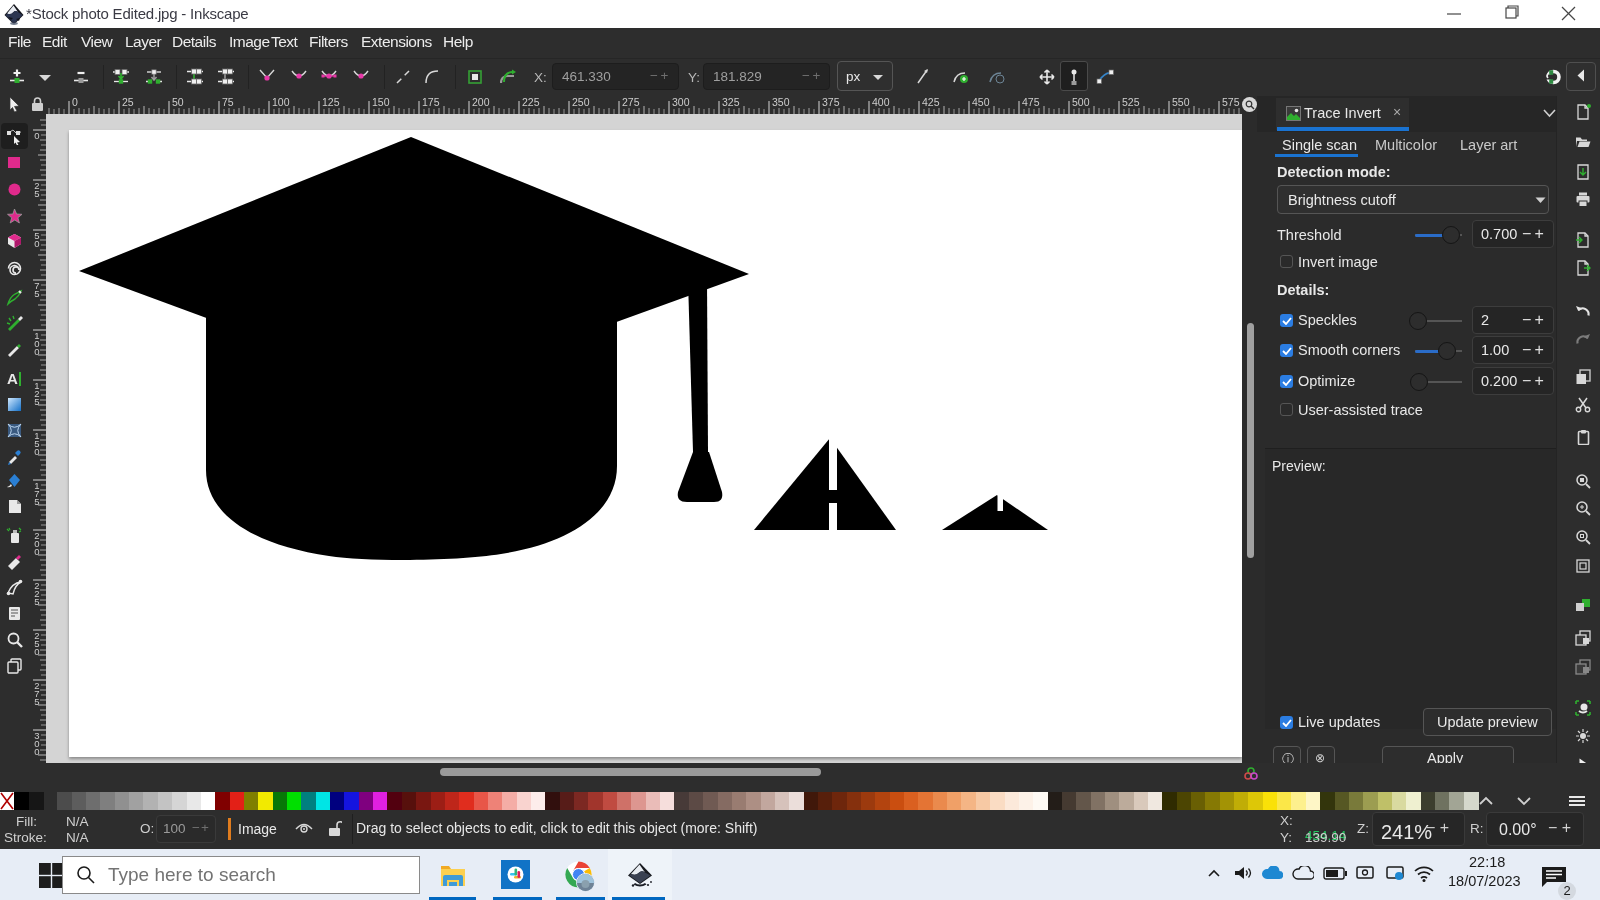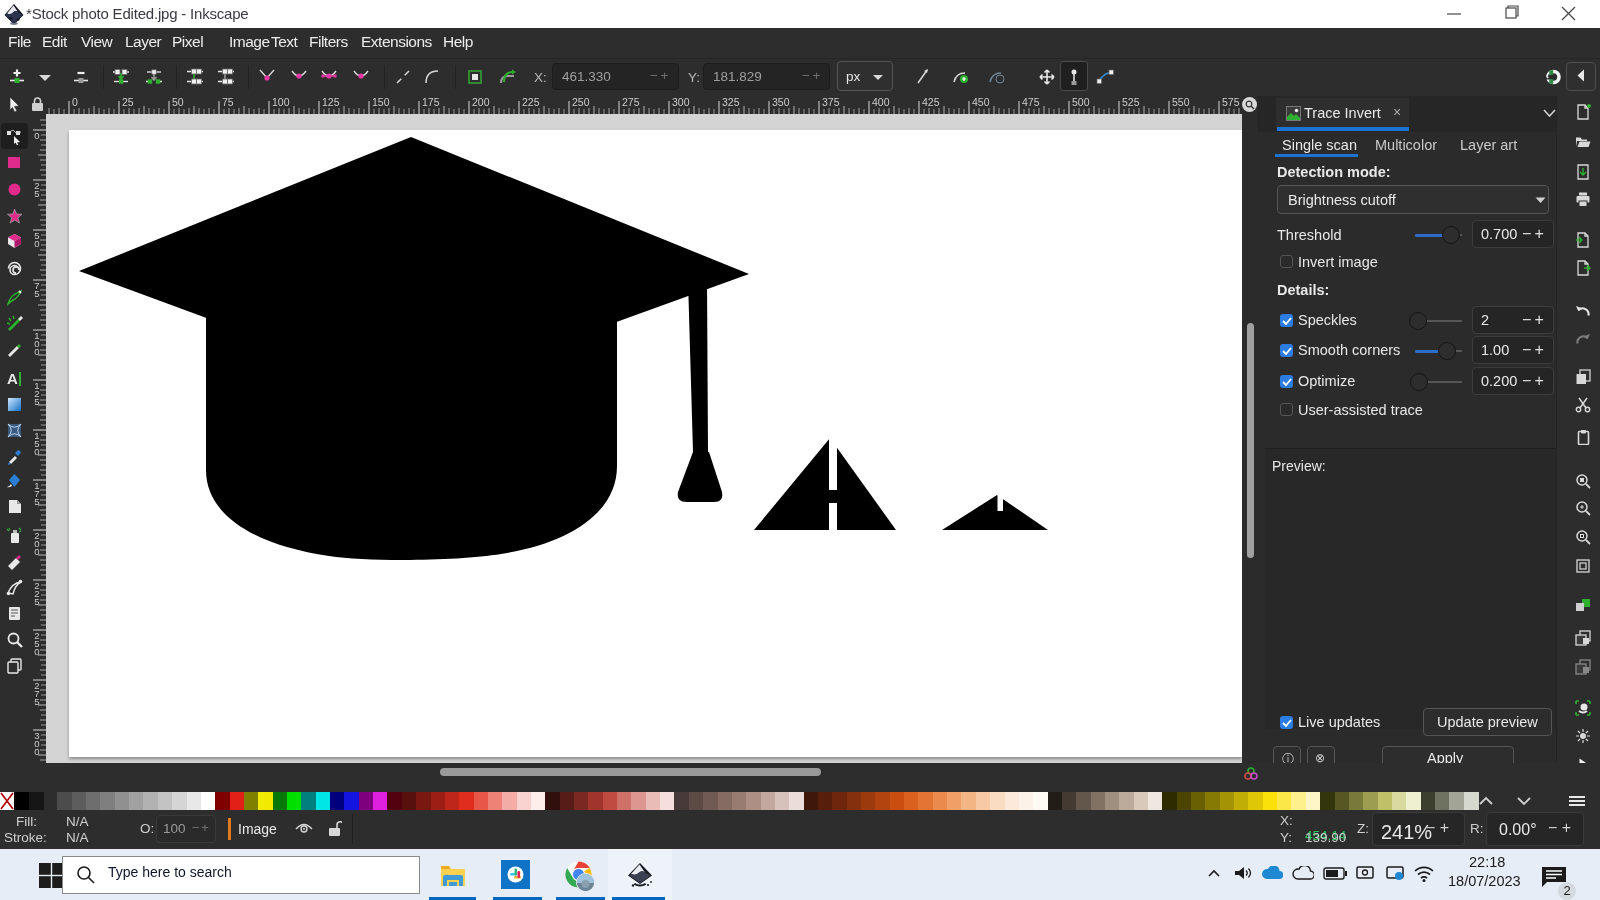--- a/index.html
+++ b/index.html
@@ -51,21 +51,21 @@
  <path d="M68 8 v-2 h10 v10 h-2"></path>
  <line x1="122" y1="7" x2="135" y2="20"></line>
       <line x1="135" y1="7" x2="122" y2="20"></line>
 </svg>
 </div>
 <div id="menubar" class="abs">
 <span style="left:8px">File</span>
 <span style="left:42px">Edit</span>
 <span style="left:81px">View</span>
 <span style="left:125px">Layer</span>
-<span style="left:172px">Pixel</span>
+<span style="left:172px">Details</span>
 <span style="left:229px">Image</span>
 <span style="left:271px">Text</span>
 <span style="left:309px">Filters</span>
 <span style="left:361px">Extensions</span>
 <span style="left:443px">Help</span>
 </div>
 <div id="cmdbar" class="abs">
 <svg class="mi" style="left:8px;top:9px" width="18" height="18" viewBox="0 0 18 18">
       <path d="M2 12.5 h14" stroke="#e8e8e8" stroke-width="1.6"></path>
       <rect x="6.5" y="10" width="5" height="5" fill="#2faf2f"></rect>
@@ -1062,20 +1062,21 @@
 <svg class="abs" style="left:295px;top:12px" width="18" height="14" viewBox="0 0 18 14">
       <path d="M1 7 Q9 -2 17 7" fill="none" stroke="#d8d8d8" stroke-width="1.4"></path>
       <circle cx="9" cy="7" r="3" fill="none" stroke="#d8d8d8" stroke-width="1.4"></circle>
       <circle cx="9" cy="7" r="1" fill="#d8d8d8"></circle>
     </svg>
 <svg class="abs" style="left:327px;top:10px" width="15" height="17" viewBox="0 0 15 17">
       <rect x="2" y="8" width="11" height="8" rx="1" fill="#d8d8d8"></rect>
       <path d="M10 8 V5 a3.2 3.2 0 0 1 6.4 0" fill="none" stroke="#d8d8d8" stroke-width="1.6"></path>
     </svg>
 <div class="abs" style="left:352px;top:4px;width:1px;height:30px;background:#1f1f1f"></div>
+<div class="lab" style="left:356px;top:10px;font-size:14px">Drag to select objects to edit, click to edit this object (more: Shift)</div>
 <div class="lab" style="left:1280px;top:3px;color:#cfcfcf">X:</div>
 <div class="lab" style="left:1305px;top:18px;color:#22c55e">454.14</div>
 <div class="lab" style="left:1280px;top:20px;color:#cfcfcf">Y:</div>
 <div class="lab" style="left:1305px;top:20px;color:#cfcfcf">139.90</div>
 <div class="lab" style="left:1357px;top:11px;color:#cfcfcf">Z:</div>
 <div class="spin" style="left:1372px;top:2px;width:93px;height:34px;background:#262626;border-color:#3a3a3a"></div>
 <div class="lab" style="left:1381px;top:11px;font-size:20px">241%</div>
 <div class="lab" style="left:1426px;top:9px;color:#d0d0d0;font-size:16px">− +</div>
 <div class="lab" style="left:1470px;top:11px;color:#cfcfcf">R:</div>
 <div class="spin" style="left:1486px;top:2px;width:98px;height:34px;background:#262626;border-color:#3a3a3a"></div>
@@ -1087,21 +1088,21 @@
       <rect x="0" y="0" width="11.8" height="11.8" fill="#1d1d1d"></rect>
       <rect x="13.2" y="0" width="11.8" height="11.8" fill="#1d1d1d"></rect>
       <rect x="0" y="13.2" width="11.8" height="11.8" fill="#1d1d1d"></rect>
       <rect x="13.2" y="13.2" width="11.8" height="11.8" fill="#1d1d1d"></rect>
     </svg>
 <div class="abs" style="left:62px;top:7px;width:358px;height:38px;background:#fff;border:1px solid #8a8a8a;box-sizing:border-box"></div>
 <svg class="abs" style="left:76px;top:16px" width="20" height="20" viewBox="0 0 20 20">
       <circle cx="8" cy="8" r="6" fill="none" stroke="#1b1b1b" stroke-width="1.6"></circle>
       <line x1="12.5" y1="12.5" x2="18" y2="18" stroke="#1b1b1b" stroke-width="1.6"></line>
     </svg>
-<div class="lab" style="left:108px;top:15px;color:#0f172a;font-size:14px">Type here to search</div>
+<div class="lab" style="left:108px;top:15px;color:#737373;font-size:19px">Type here to search</div>
 <svg class="abs" style="left:440px;top:14px" width="26" height="24" viewBox="0 0 26 24">
       <path d="M1 3 h8 l2 3 h14 v17 h-24 Z" fill="#f1aa24"></path>
       <path d="M1 6 h24 v17 h-24 Z" fill="#fcd050"></path>
       <path d="M3 23 v-9 q0 -2 2 -2 h16 q2 0 2 2 v9 Z" fill="#3f9bd8"></path>
       <path d="M7 23 v-6 h12 v6 Z" fill="#fcd050"></path>
       <path d="M9 23 v-4 h8 v4 Z" fill="#3f9bd8"></path>
     </svg>
 <div class="abs" style="left:501px;top:11px;width:29px;height:29px;background:#1173c6"></div>
 <svg class="abs" style="left:505px;top:15px" width="21" height="21" viewBox="0 0 21 21">
       <circle cx="10.5" cy="10.5" r="8" fill="#fff"></circle>

